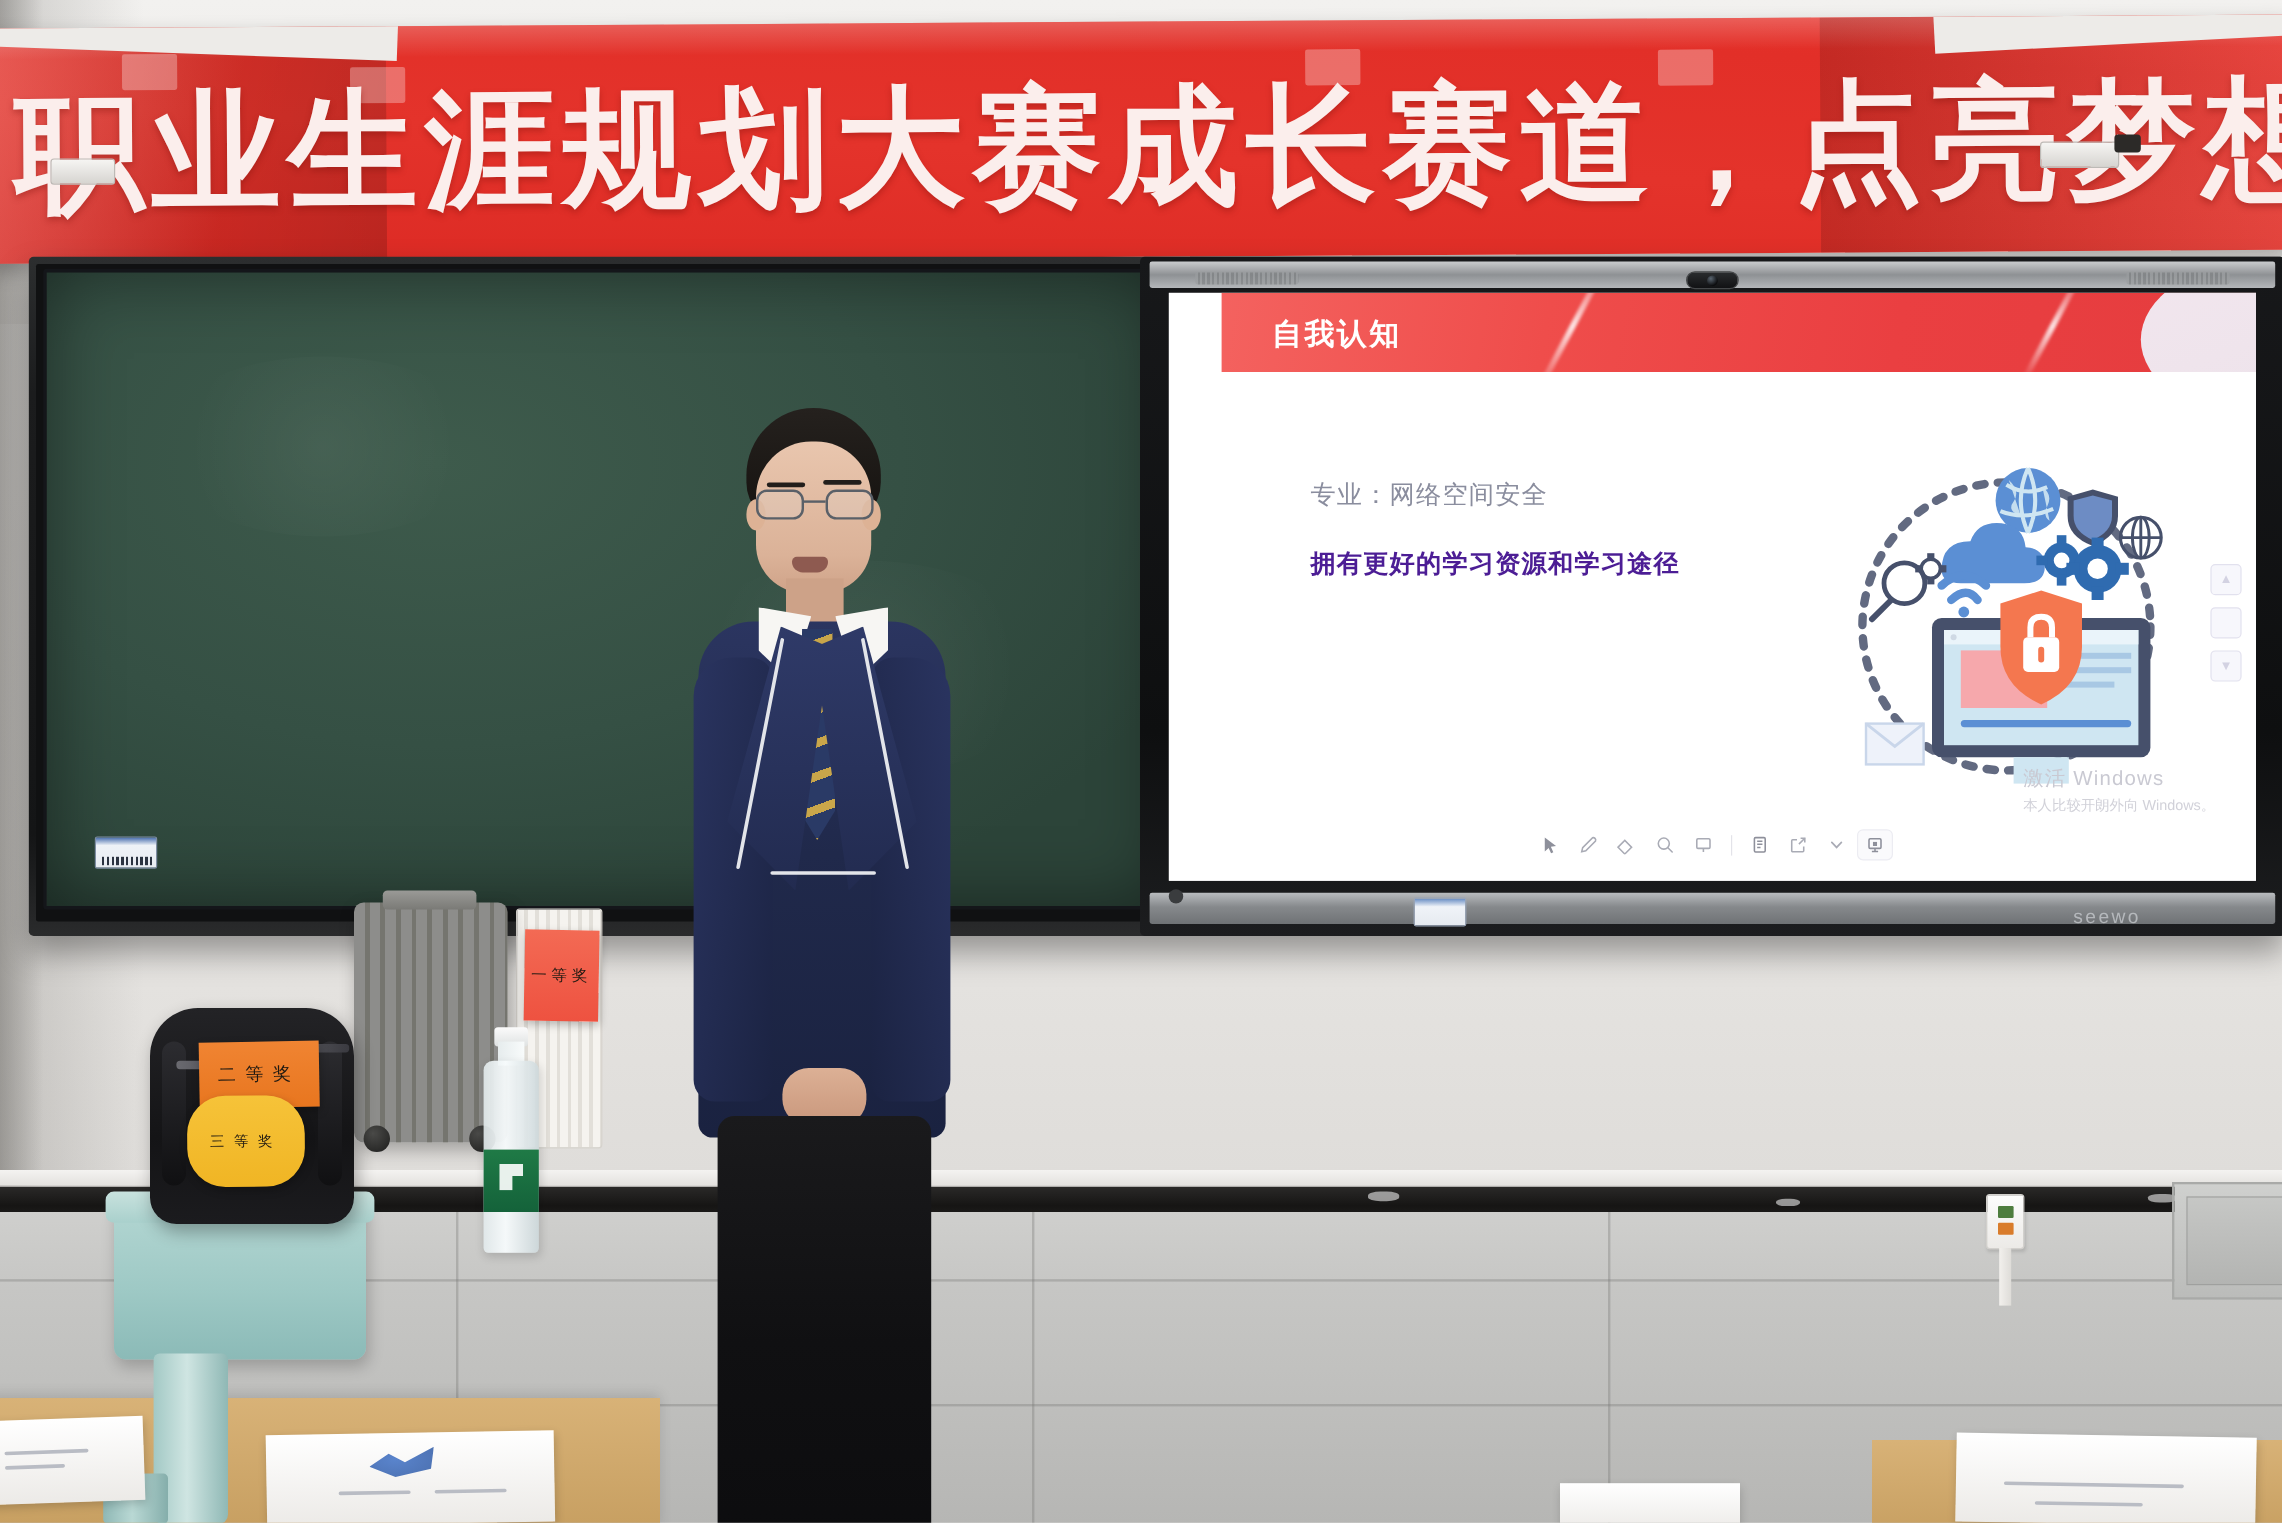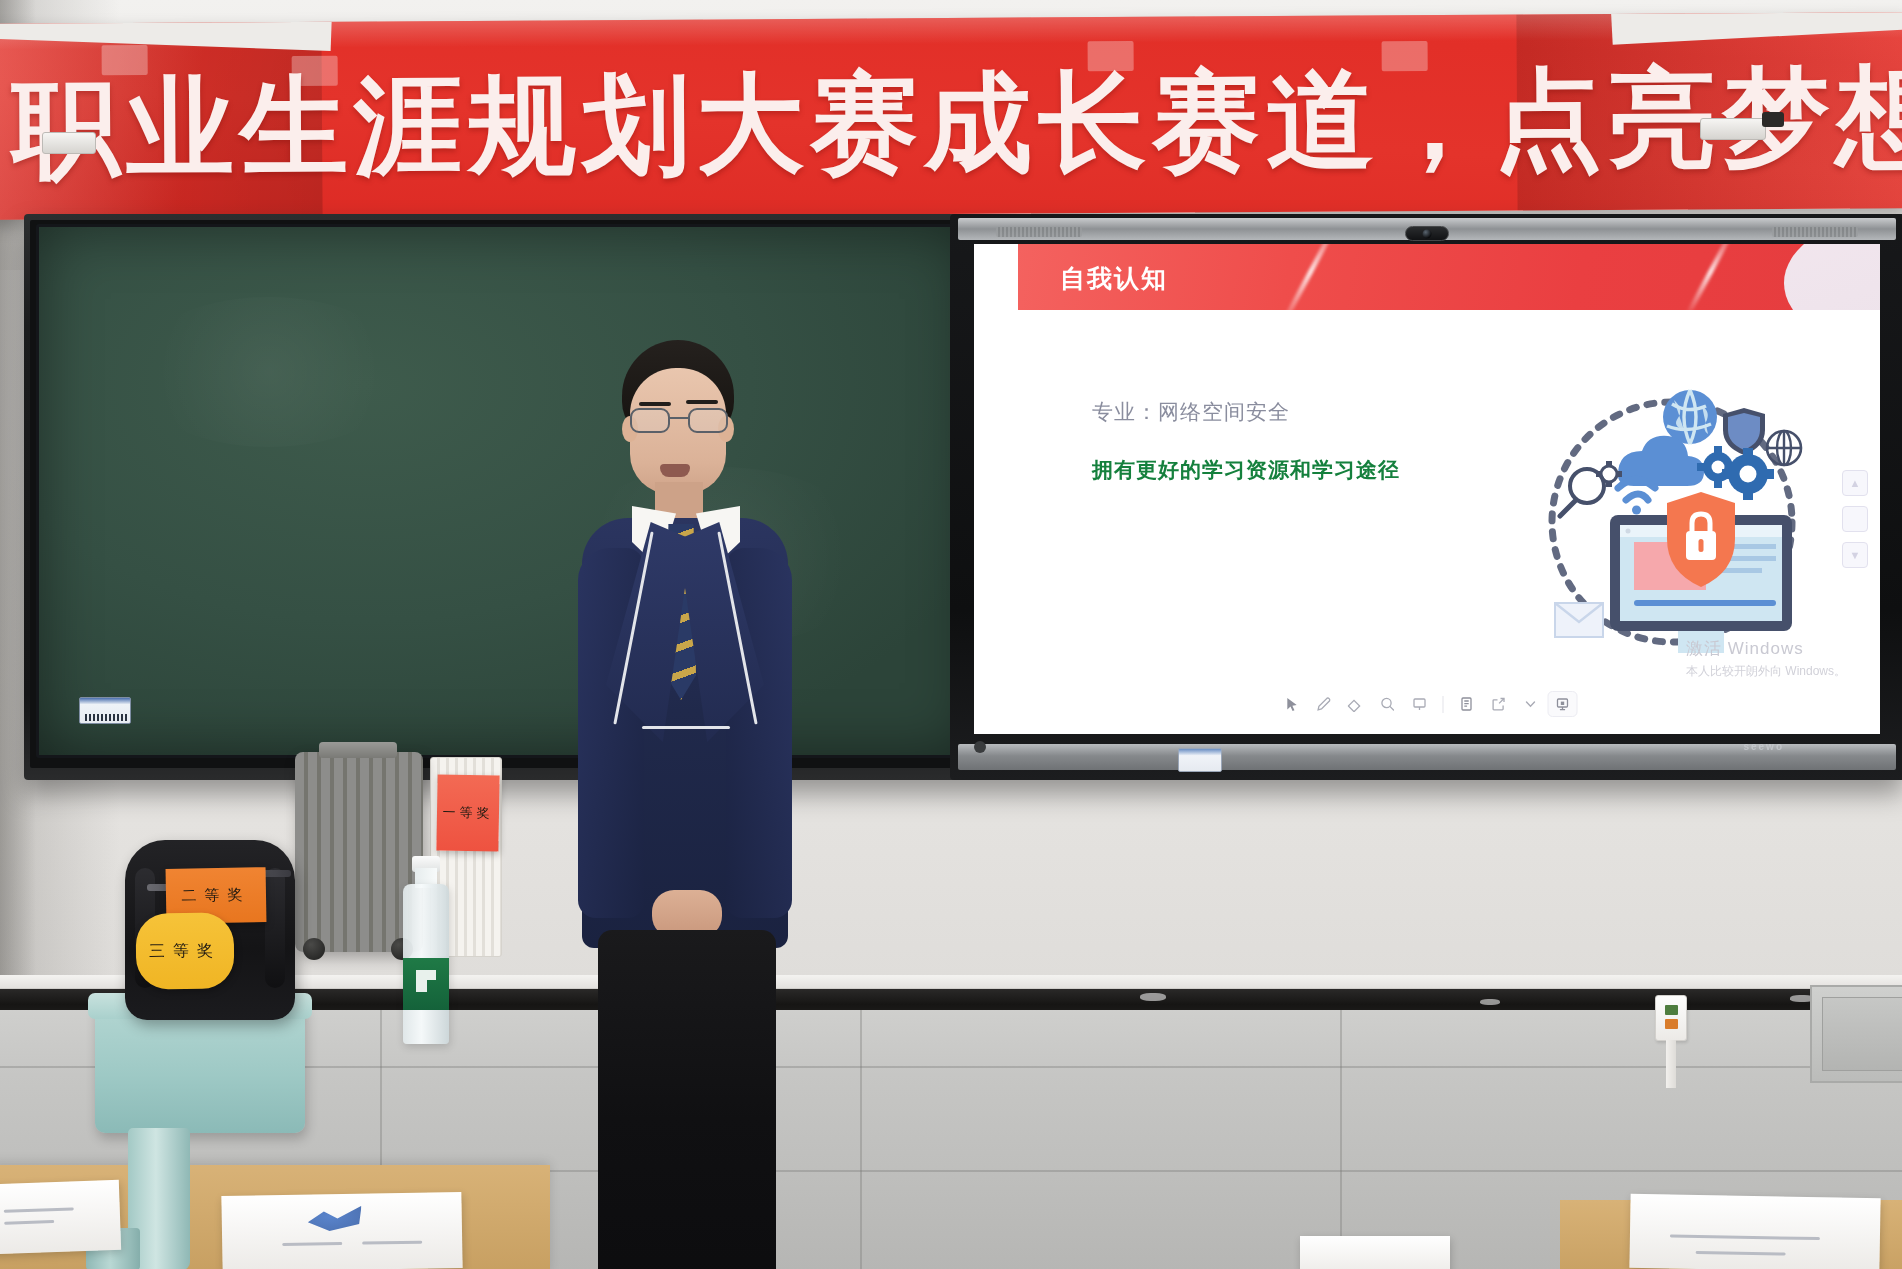--- a/index.html
+++ b/index.html
@@ -147,23 +147,23 @@
   .display-screen{
     position:absolute; left:24px; top:30px; width:906px; height:490px;
     background:#ffffff; overflow:hidden;
   }
   .display-bottombar{
     position:absolute; left:8px; bottom:10px; width:938px; height:26px;
     background:linear-gradient(180deg,#b9bcbf,#86898c 45%,#6f7275 100%);
     border-radius:2px;
   }
   .display-brand{
-    position:absolute; right:120px; bottom:28px;
-    font-size:10px; letter-spacing:2px; color:#c9ccd0; opacity:.75;
-    font-weight:700;
+    position:absolute; right:120px; bottom:6px;
+    font-size:16px; letter-spacing:2px; color:#c9ccd0; opacity:.75;
+    font-weight:400;
   }
   .display-label{
     position:absolute; left:228px; bottom:8px; width:44px; height:24px;
     background:linear-gradient(180deg,#6b8fc4 0%,#f0f3f8 30%,#e6eaf0 100%);
     border:1px solid #9aa6b8; border-radius:2px;
   }
   .display-power{
     position:absolute; left:16px; bottom:17px; width:12px; height:12px;
     border-radius:50%; background:#3a3c3e;
   }
@@ -190,21 +190,21 @@
     position:absolute; left:42px; top:18px;
     font-family:"DejaVu Sans","Liberation Sans",sans-serif;
     font-size:25px; font-weight:700; color:#fff; letter-spacing:2px;
   }
   .slide-body{ position:absolute; left:0; top:66px; width:100%; bottom:0; }
   .slide-text{
     position:absolute; left:118px; font-family:Liberation Mono, monospace;
     color:#7b7f93; letter-spacing:1px;
   }
   .txt-major{ top:88px; font-size:21px; color:#8a8d9e; }
-  .txt-sub{ top:146px; font-size:21px; color:#15803d; font-weight:600; }
+  .txt-sub{ top:146px; font-size:21px; color:#4c1d95; font-weight:600; }
   .txt-para{
     top:250px; width:352px; font-size:18px; line-height:27px;
     color:#9296a8;
   }
   .slide-scroll{
     position:absolute; right:12px; top:160px; width:26px;
   }
   .scroll-btn{
     width:26px; height:26px; margin-bottom:10px;
     border:1px solid #e2e1ee; border-radius:4px;
@@ -315,23 +315,23 @@
     display:flex; align-items:center; justify-content:center;
     color:#201a12; letter-spacing:8px;
     box-shadow:1px 3px 7px rgba(0,0,0,.25);
   }
   .card-2nd{
     left:166px; top:868px; width:100px; height:55px;
     background:linear-gradient(180deg,#f08432,#e8761f);
     font-size:15px; transform:rotate(-1deg);
   }
   .card-3rd{
-    left:136px; top:913px; width:98px; height:76px;
+    left:156px; top:913px; width:98px; height:76px;
     background:linear-gradient(180deg,#f6c339,#f0b524);
-    font-size:16px; transform:rotate(-0.5deg);border-radius:32px;
+    font-size:12px; transform:rotate(-0.5deg);border-radius:32px;
   }
   .card-1st{
     left:437px; top:775px; width:62px; height:76px;
     background:linear-gradient(180deg,#f36a54,#ee5240);
     font-size:13px; letter-spacing:4px; transform:rotate(1deg);
   }
 
   
   .heater{
     position:absolute; left:430px; top:757px; width:72px; height:200px;

